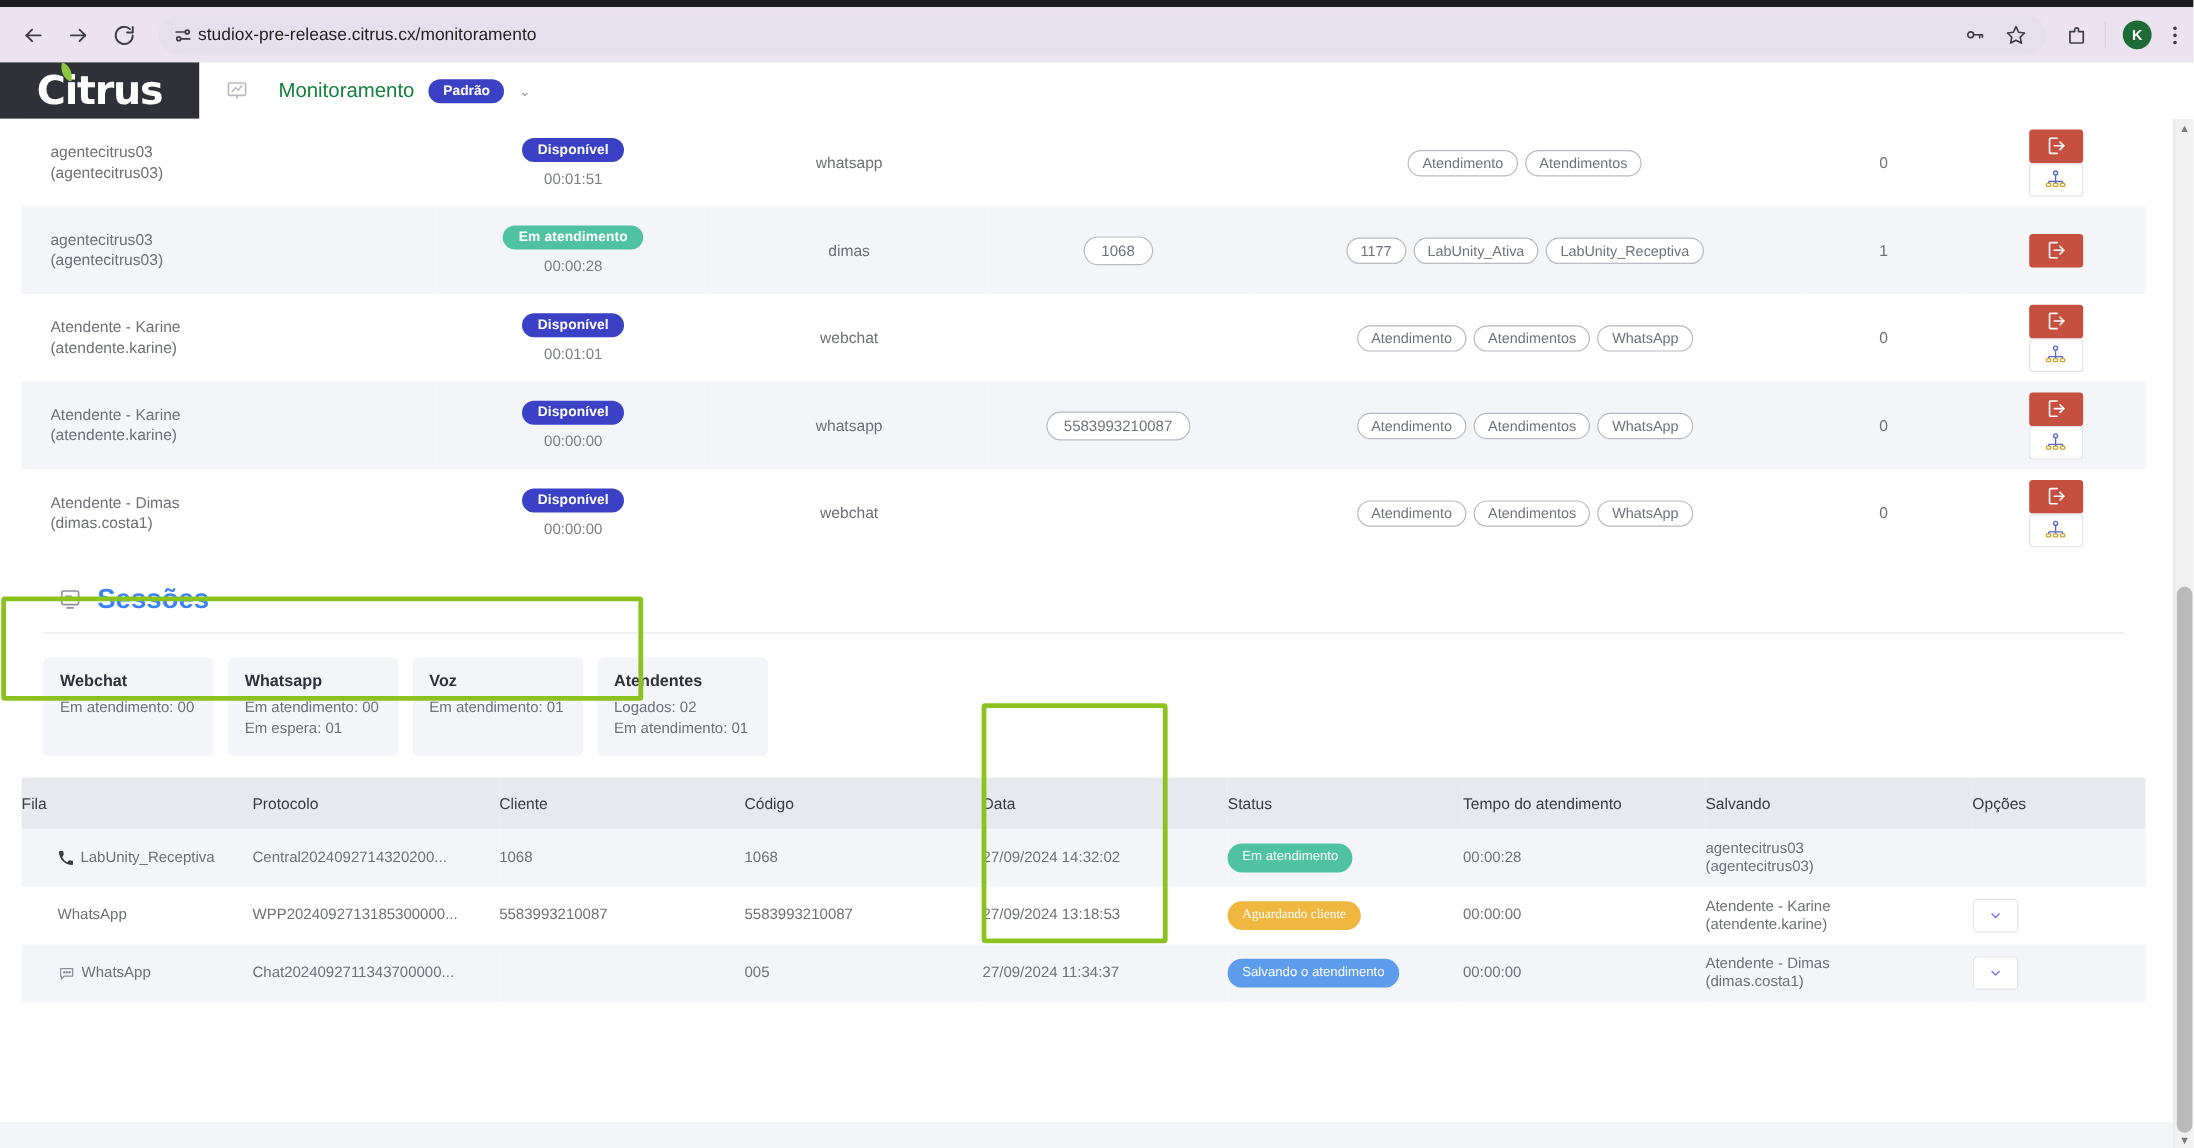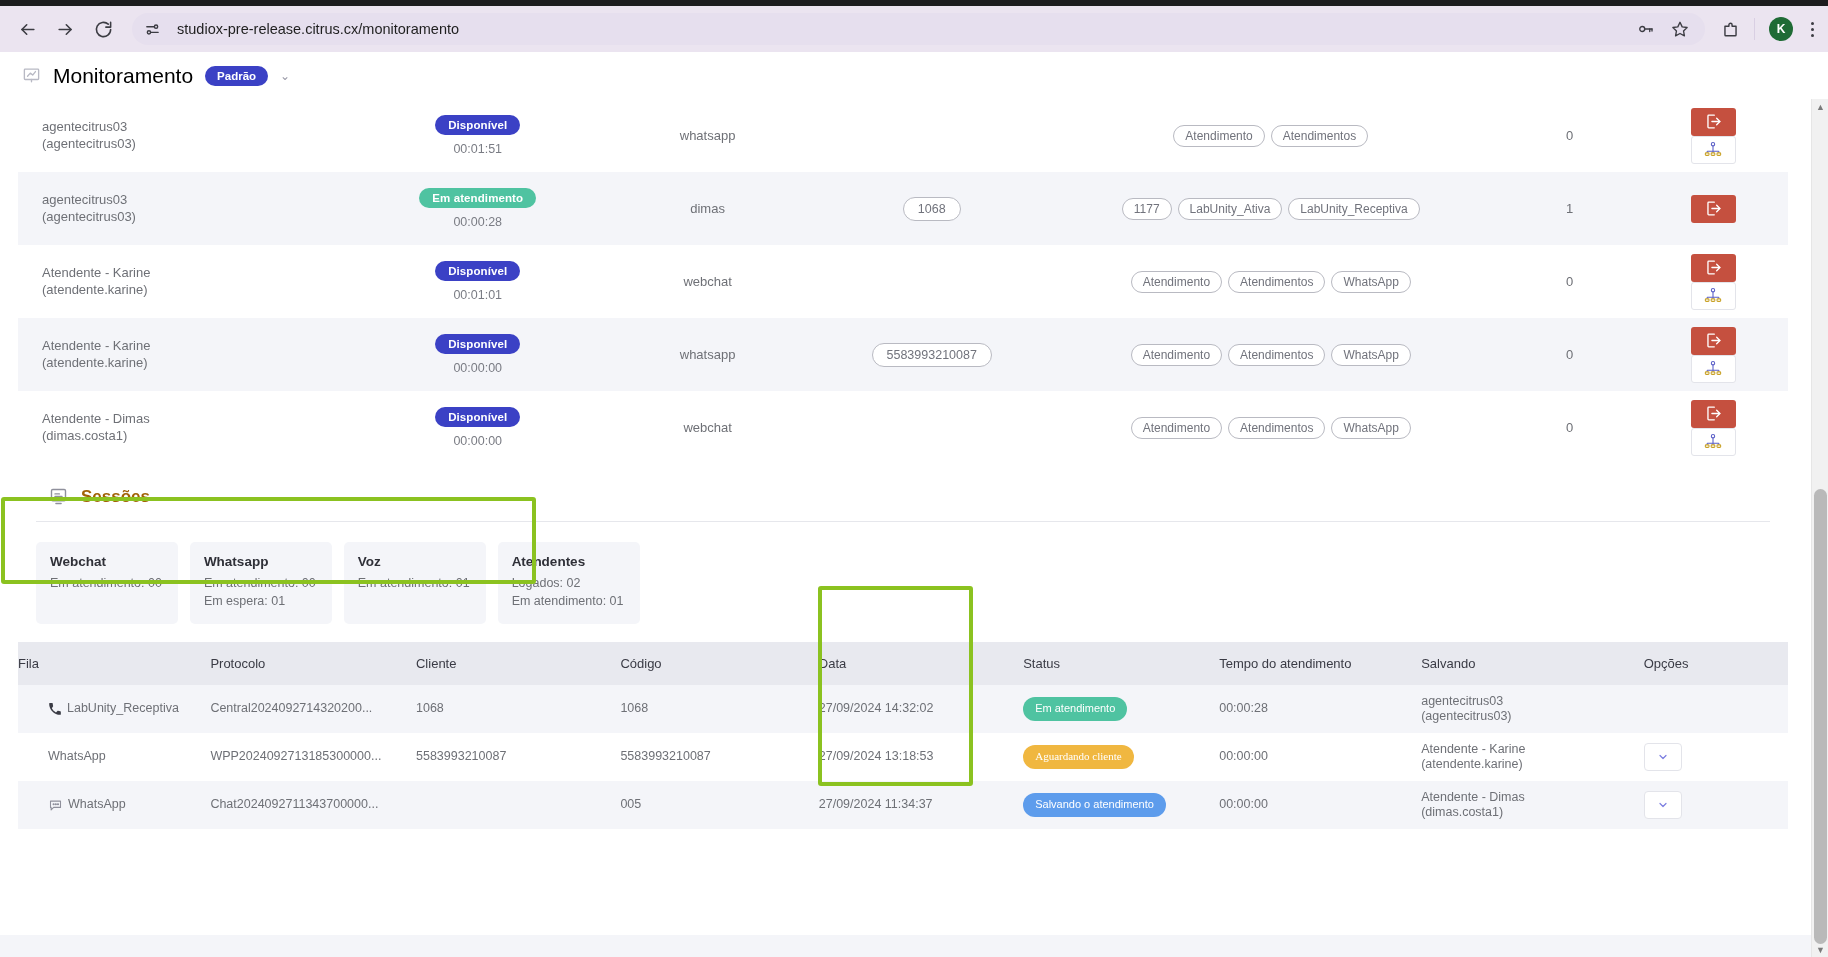--- a/index.html
+++ b/index.html
@@ -16,21 +16,21 @@
     padding: 0 10px; gap: 4px; position: relative;
   }
   .nav-btn {
     width: 34px; height: 34px; border-radius: 50%; display: flex;
     align-items: center; justify-content: center; color: #3c3c43; flex: 0 0 auto;
   }
   .nav-btn svg { display: block; }
   .omnibox {
     flex: 1 1 auto; height: 32px; background: #e6dfee; border-radius: 16px;
     display: flex; align-items: center; padding: 0 12px; margin-left: 8px;
-    margin-right: 4px; gap: 16px; min-width: 0;
+    margin-right: 4px; gap: 4px; min-width: 0;
   }
   .omnibox-url {
     font-size: 14.5px; color: #1f1f1f; white-space: nowrap;
     overflow: hidden; text-overflow: ellipsis;
   }
   .omni-icons { display: flex; align-items: center; gap: 16px; margin-left: auto; padding-right: 4px; }
   .chrome-right { display: flex; align-items: center; gap: 14px; padding-left: 8px; }
   .divider-v { width: 1px; height: 22px; background: #d9cfe3; }
   .avatar {
     width: 24px; height: 24px; border-radius: 50%; background: #1f6b35;
@@ -49,21 +49,21 @@
   .logo-text {
     font-family: "DejaVu Sans", sans-serif; font-weight: bold; font-size: 33px;
     color: #ffffff; letter-spacing: -1px; position: relative;
   }
   .leaf {
     position: absolute; width: 11px; height: 14px; background: #8cc63f;
     border-radius: 0 100% 0 100%; transform: rotate(12deg);
     left: 50px; top: 1px;
   }
   .header-main { flex: 1; display: flex; align-items: center; gap: 12px; padding-left: 22px; }
-  .hdr-title { font-size: 21px; color: #000000; }
+  .hdr-title { font-size: 17px; color: #15803d; margin-left: 13px; }
   .badge-padrao {
     background: #3b41c5; color: #fff; font-size: 11.5px; font-weight: bold;
     border-radius: 11px; padding: 4px 12px; text-align: right;
   }
   .chev-small { color: #9a9aa8; font-size: 12px; }
 
   
   .page {
     position: relative; height: calc(957px - 6px - 46px - 47px);
     background: #ffffff; overflow: hidden;
@@ -111,21 +111,21 @@
   }
   .btn-org {
     width: 45px; height: 28px; background: #fff; border: 1px solid #e3e4ea;
     border-radius: 3px; display: flex; align-items: center; justify-content: center;
   }
 
   
   .sessions-head {
     display: flex; align-items: center; gap: 12px; padding: 22px 0 0 30px;
   }
-  .sessions-title { font-size: 17px; color: #a16207; font-weight: bold; }
+  .sessions-title { font-size: 23px; color: #3b82f6; font-weight: bold; }
   .hr-line { height: 1px; background: #e6e7ec; margin: 14px 18px 0 18px; }
 
   .summary-outline {
     position: absolute; left: 1px; top: 398px; width: 535px; height: 87px;
     border: 4px solid #8bc220; border-radius: 3px; pointer-events: none;
   }
   .summary-row { display: flex; gap: 12px; padding: 20px 0 0 18px; }
   .summary-card {
     background: #f4f5f9; border-radius: 5px; padding: 12px 16px 14px 14px;
     min-width: 113px;
@@ -251,20 +251,24 @@
     <span class="avatar">K</span>
     <span class="kebab">
         <i></i>
         <i></i>
         <i></i>
       </span>
   </div>
 </div>
 
 <div class="app-header">
+  <div class="logo-box">
+    <span class="logo-text">Citrus</span>
+    <span class="leaf"></span>
+  </div>
   <div class="header-main">
     <span style="display:flex;color:#b8b9c4">
       <svg width="19" height="19" viewBox="0 0 24 24" fill="none" stroke="currentColor" stroke-width="1.7" stroke-linecap="round" stroke-linejoin="round">
           <rect x="3" y="4" width="18" height="13" rx="1"></rect>
           <polyline points="7 13 10.5 9 13.5 11.5 17 7"></polyline>
           <line x1="12" y1="17" x2="12" y2="20"></line>
         </svg>
     </span>
     <span class="hdr-title">Monitoramento</span>
     <span class="badge-padrao">Padrão</span>

